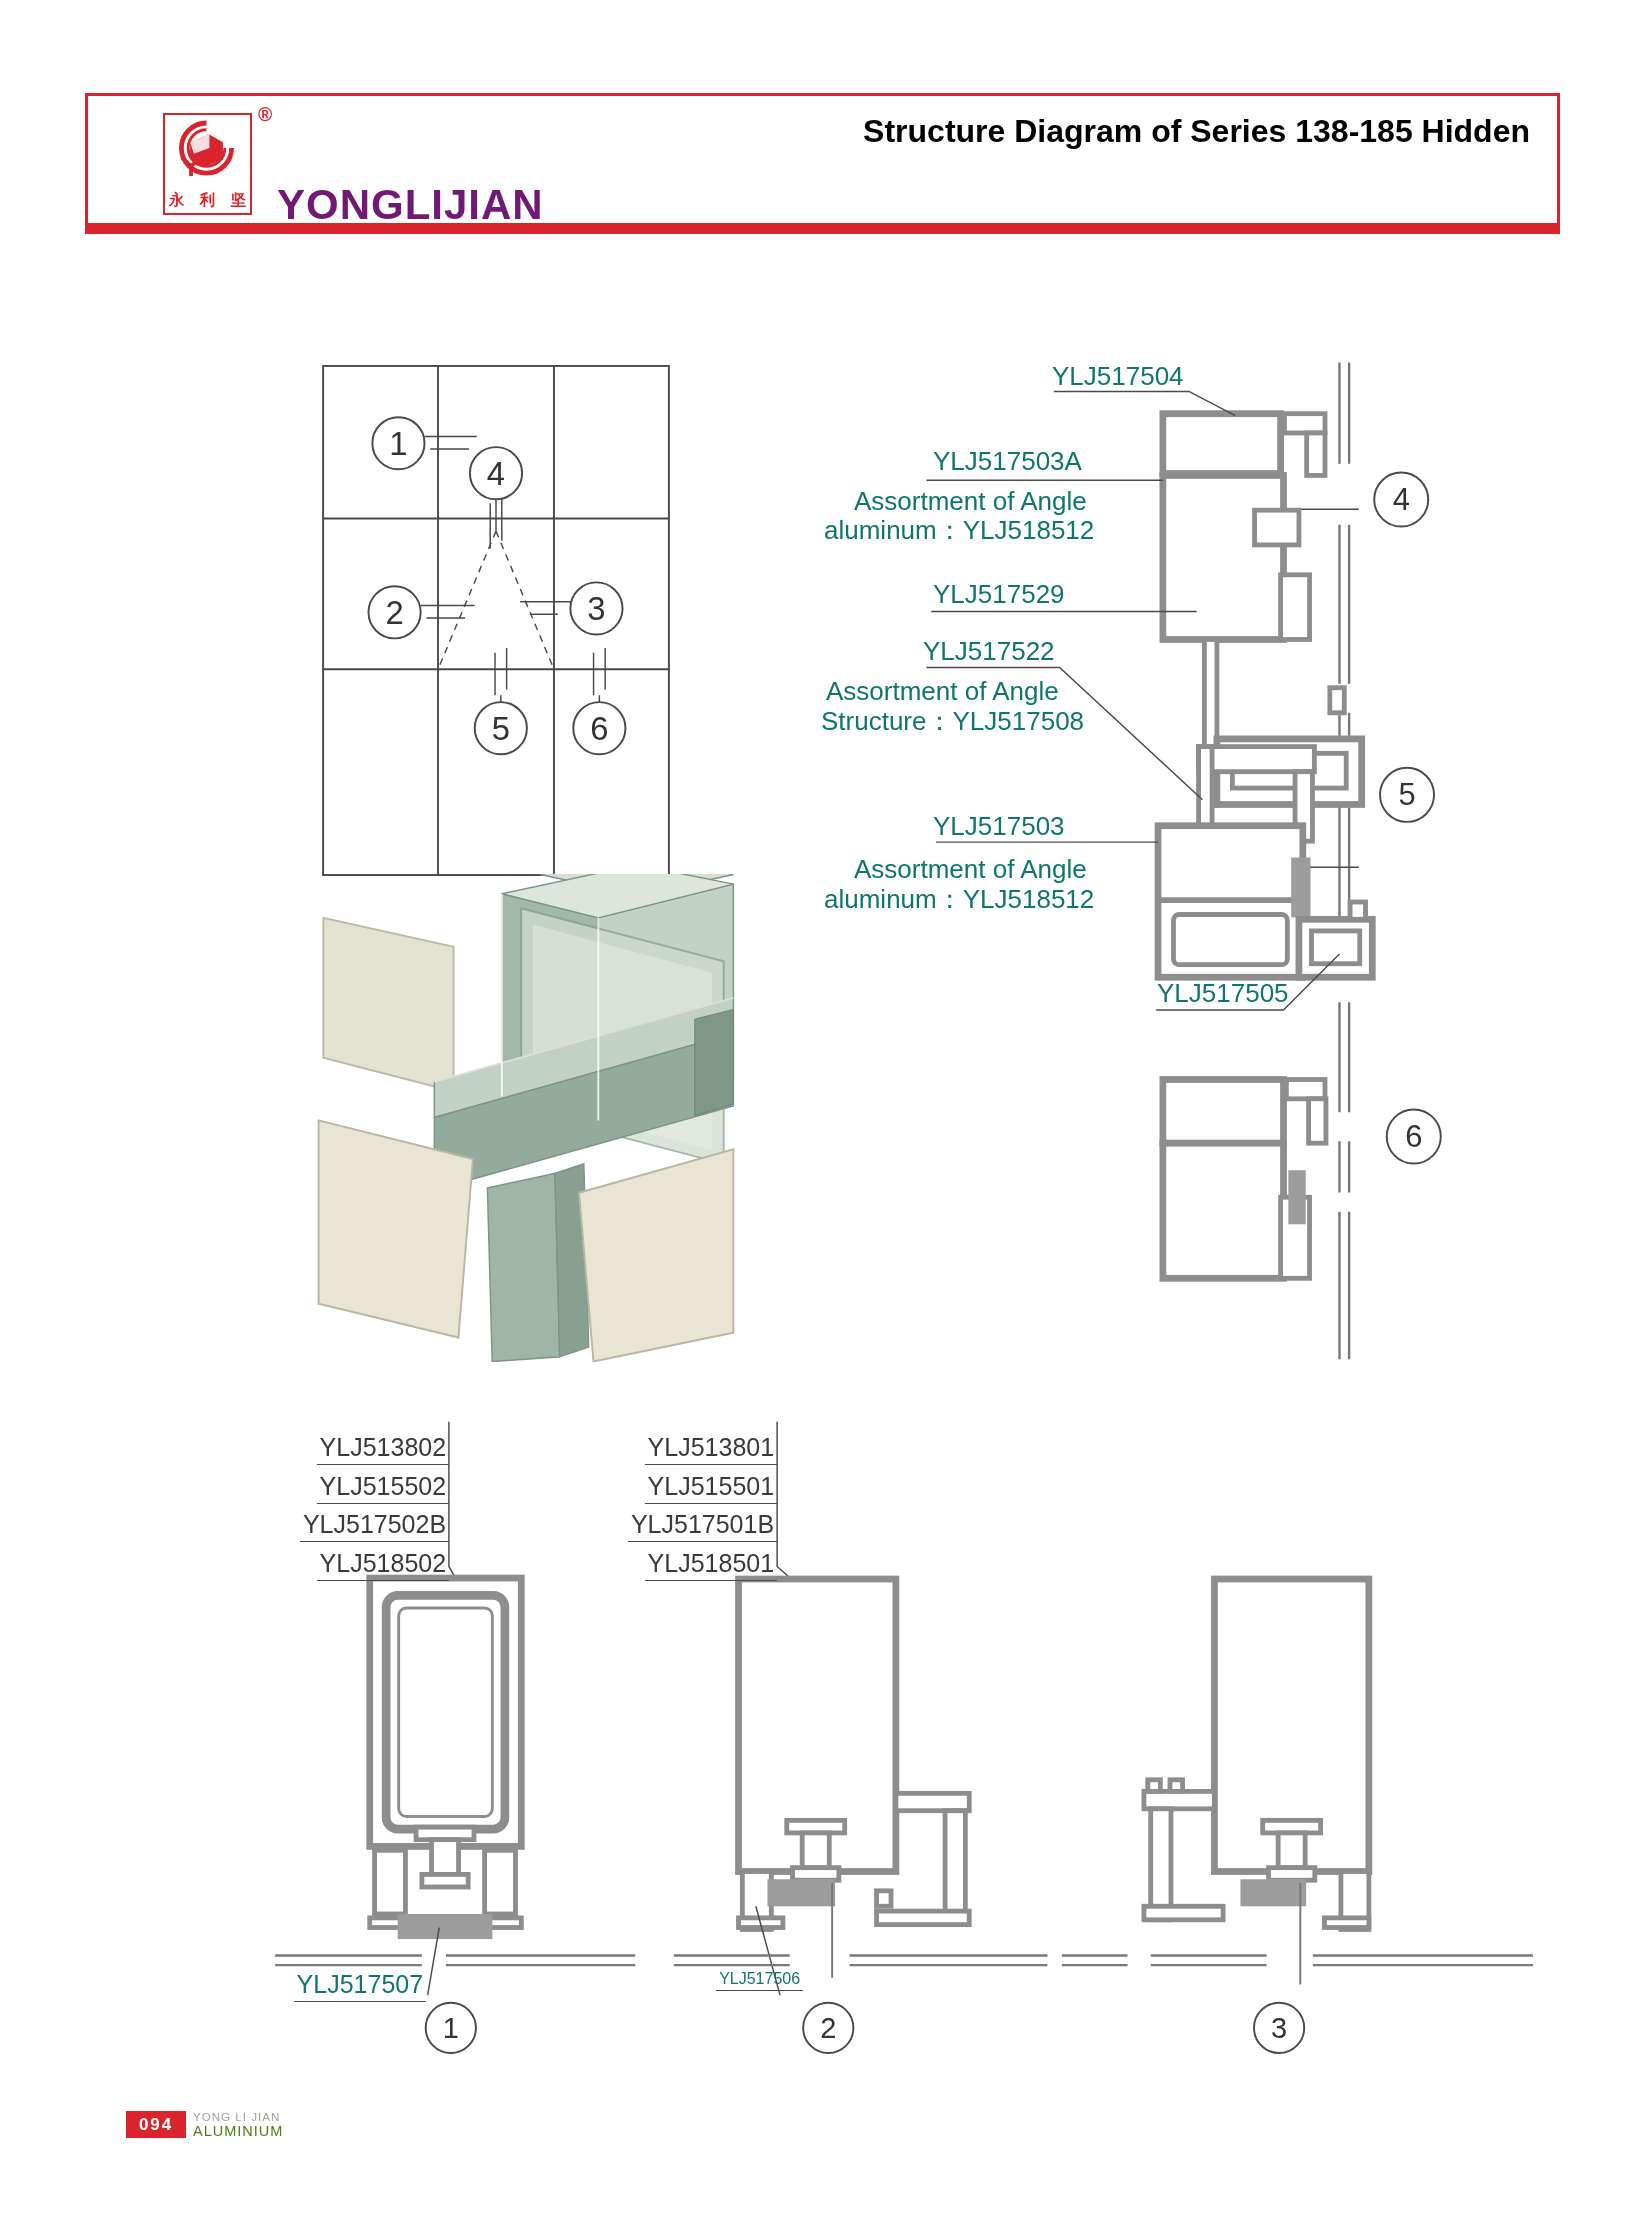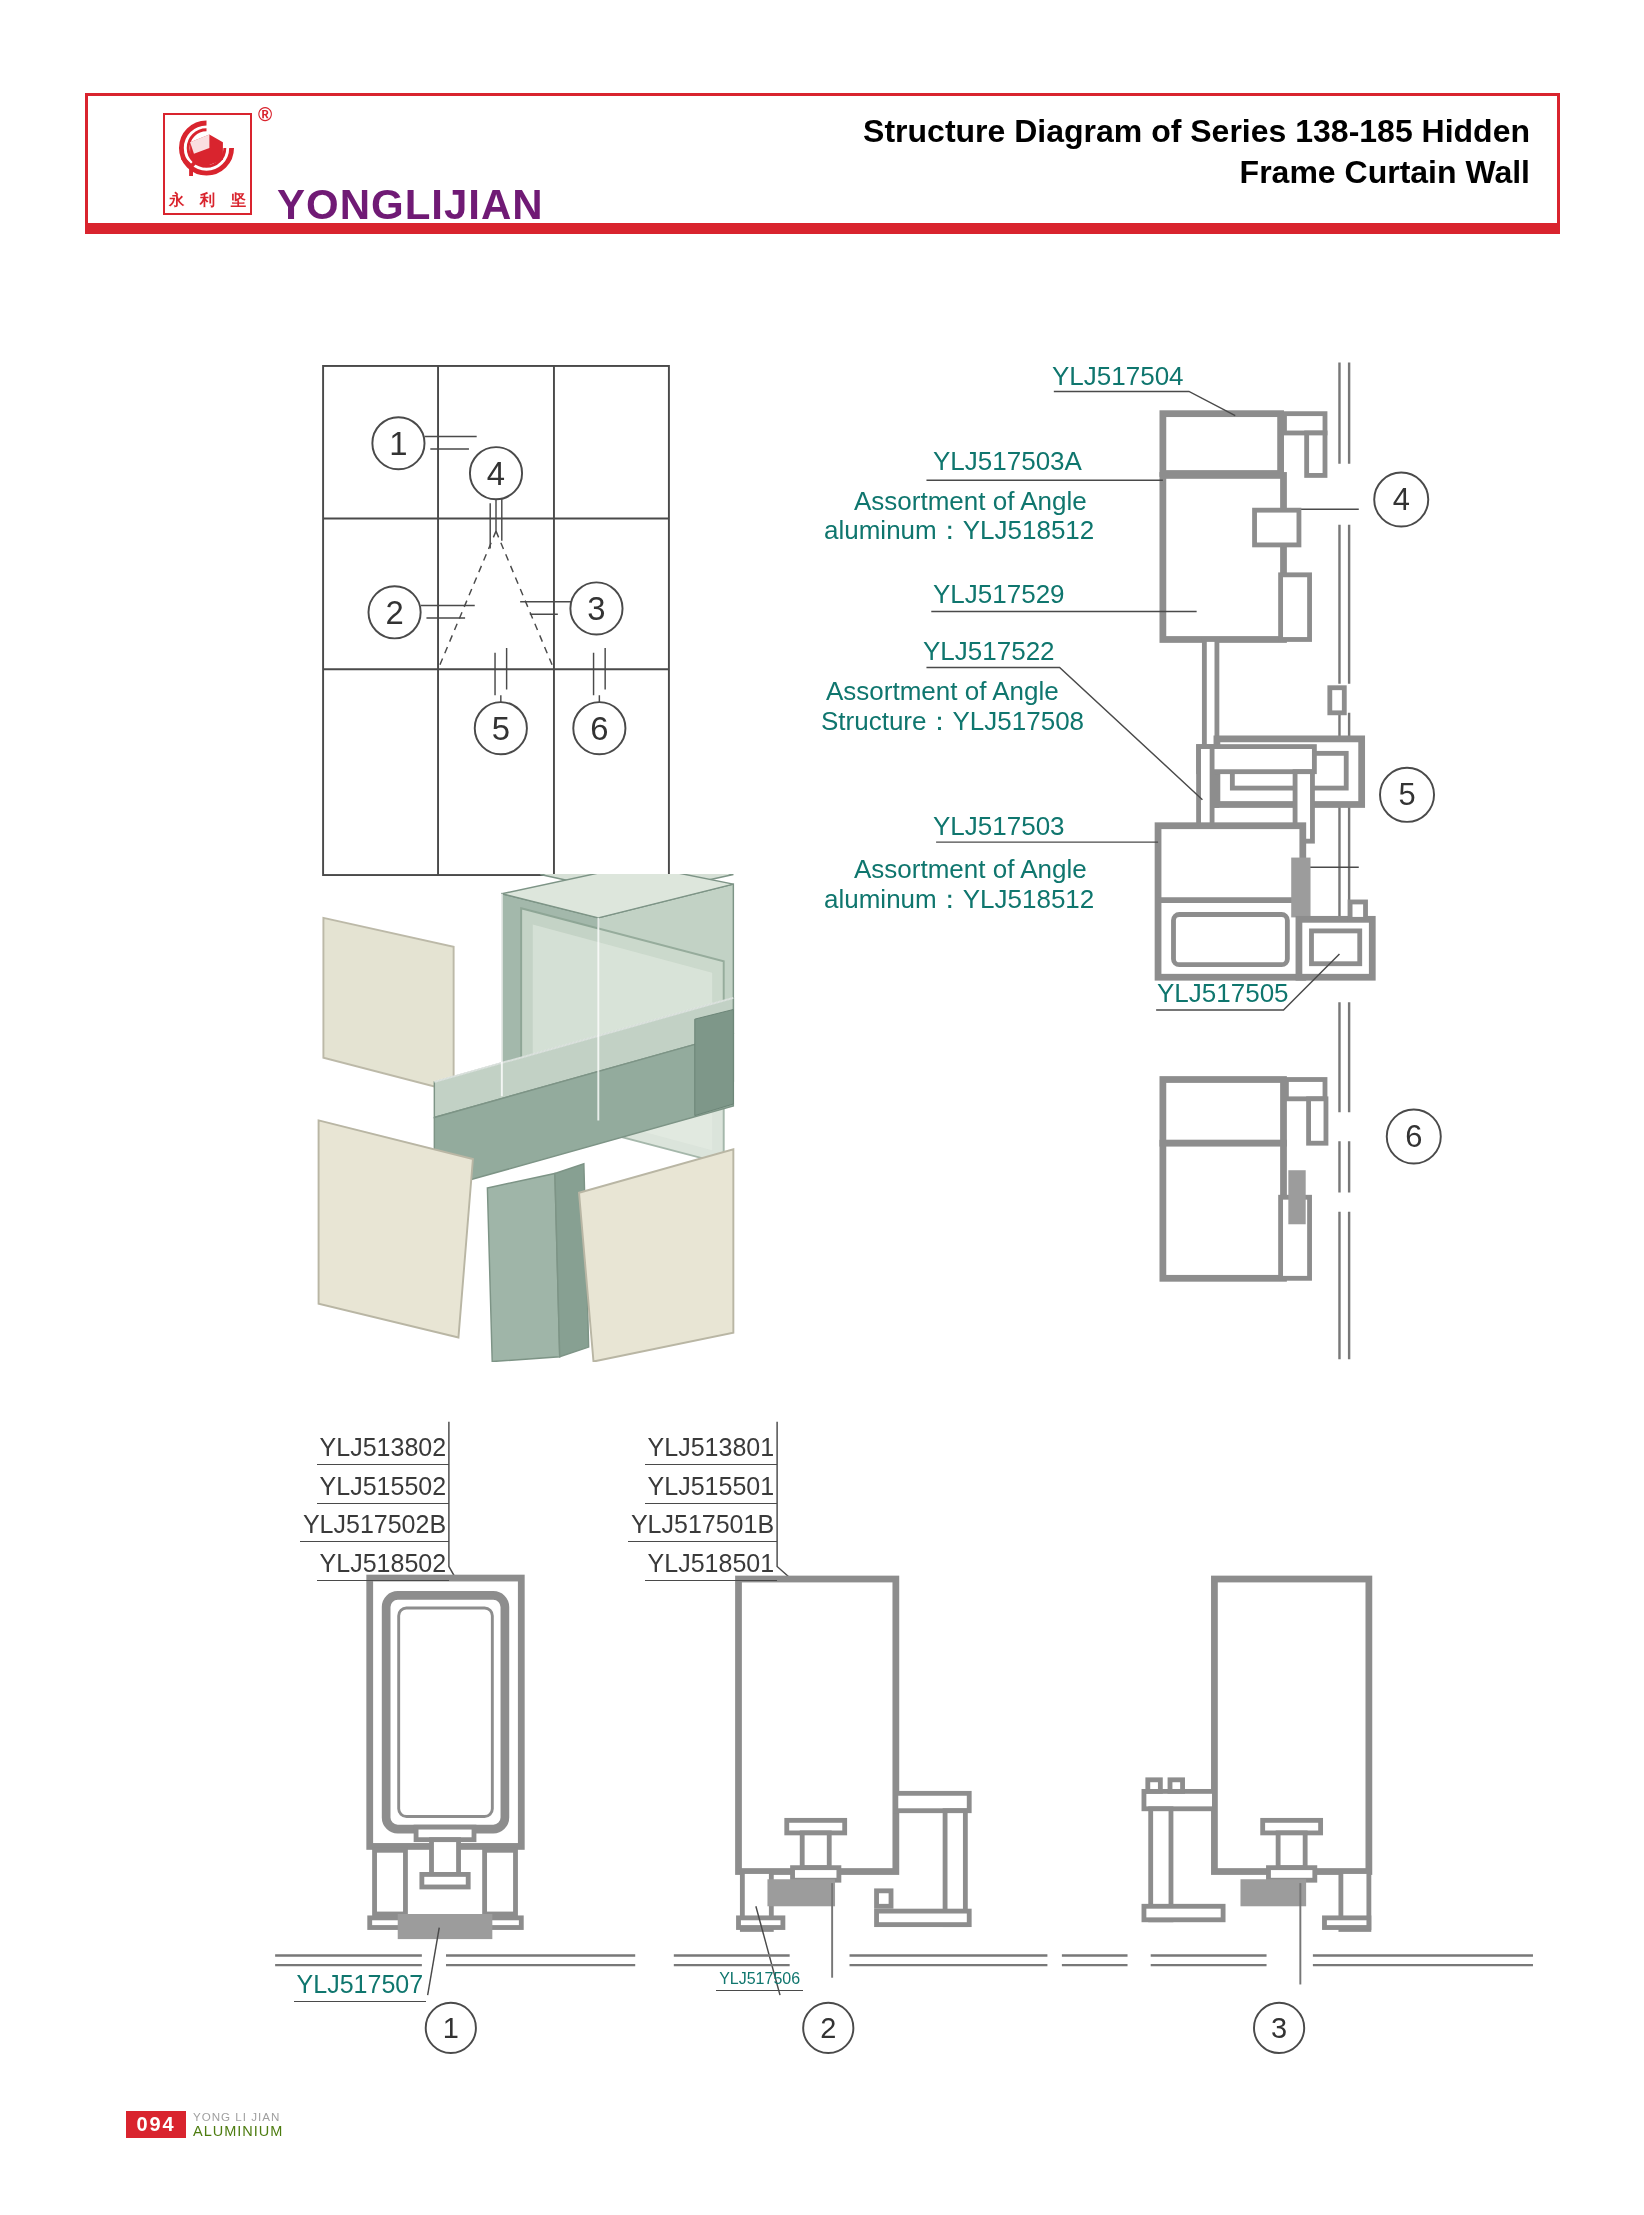--- a/index.html
+++ b/index.html
@@ -19,21 +19,21 @@
           font-size:32px;font-weight:bold;line-height:41px;}
   
   .lbl{position:absolute;font-size:26px;color:#0f766e;white-space:nowrap;}
   .stack{position:absolute;display:flex;flex-direction:column;align-items:flex-end;gap:6.8px;
          font-size:25px;color:#3a3a3a;margin-top:14px;}
   .stack div{border-bottom:1.9px solid #4a4a4a;padding:0 2.9px 1.9px 2.9px;white-space:nowrap;}
   .ul{border-bottom:1.9px solid #4a4a4a;padding:0 2.9px 1.9px 2.9px;}
   svg{position:absolute;}
   
   .footer-num{position:absolute;left:126px;top:2111px;width:60px;height:27px;background:#d9242e;
-              color:#fff;font-size:20px;font-weight:bold;display:flex;align-items:center;justify-content:center;
+              color:#fff;font-size:17px;font-weight:bold;display:flex;align-items:center;justify-content:center;
               letter-spacing:1.9px;}
   .footer-b1{position:absolute;left:193px;top:2110px;font-size:11.6px;color:#a0a0a0;letter-spacing:1px;}
   .footer-b2{position:absolute;left:193px;top:2123px;font-size:14.5px;font-weight:normal;color:#4d7c0f;letter-spacing:1px;}
   
   .ln{stroke:#4a4a4a;stroke-width:2;fill:none;}
   .thin{stroke:#4a4a4a;stroke-width:1.5;fill:none;}
   .dash{stroke:#4a4a4a;stroke-width:1.5;fill:none;stroke-dasharray:7 6;}
   .circ{stroke:#4a4a4a;stroke-width:2;fill:#fff;}
   .ctxt{fill:#333;font-family:"Liberation Sans",sans-serif;text-anchor:middle;}
   .prof{fill:#fff;stroke:#8d8d8d;stroke-width:7;}
@@ -58,21 +58,20 @@
       <div class="logo-cn">
         <span>永</span>
         <span>利</span>
         <span>坚</span>
       </div>
     </div>
     <div class="reg-mark">®</div>
     <div class="brand">YONGLIJIAN</div>
     <div class="titles">
       <div>Structure Diagram of Series 138-185 Hidden</div>
-      <div>Frame Curtain Wall</div>
     </div>
   </div>
 
   <svg style="left:322px;top:365px;" width="348" height="511" viewBox="0 0 360 529">
     <rect x="1" y="1" width="358" height="527" class="ln"></rect>
     <line x1="120" y1="1" x2="120" y2="528" class="ln"></line>
     <line x1="240" y1="1" x2="240" y2="528" class="ln"></line>
     <line x1="1" y1="159" x2="359" y2="159" class="ln"></line>
     <line x1="1" y1="315" x2="359" y2="315" class="ln"></line>
 

